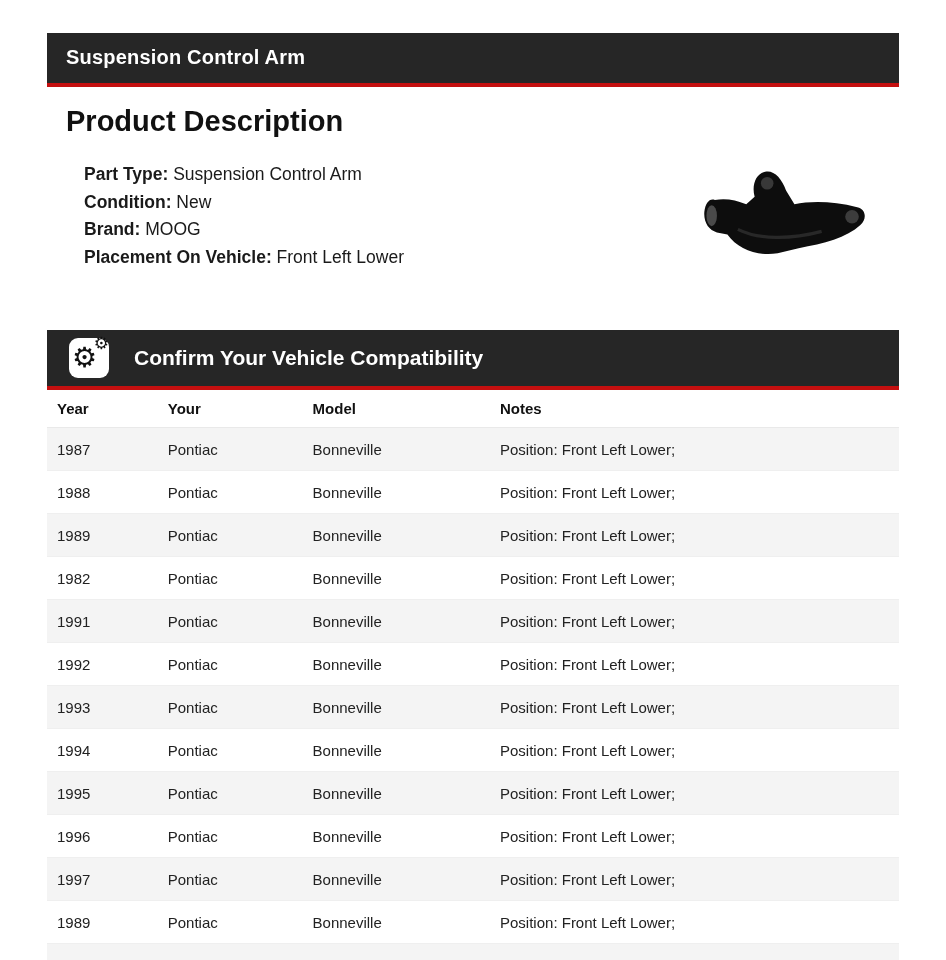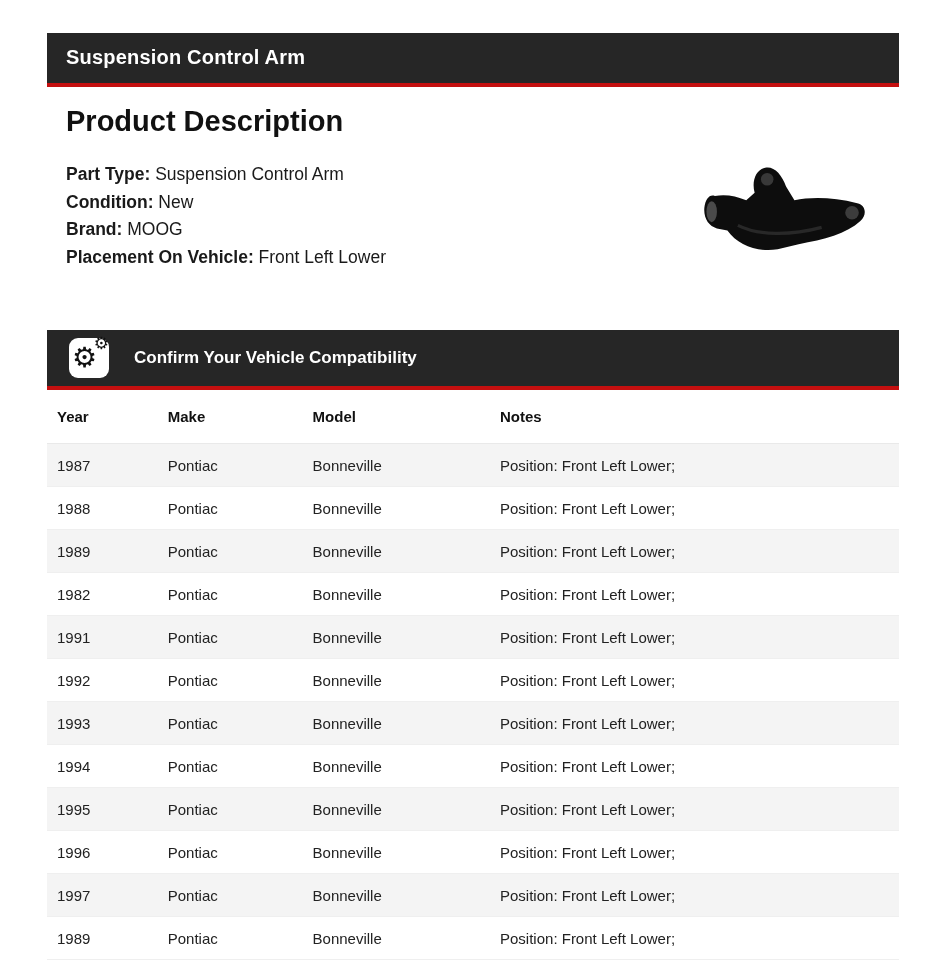--- a/index.html
+++ b/index.html
@@ -29,21 +29,21 @@
   }
 
   
   .desc-section { padding: 18px 19px 0 19px; }
   .desc-heading {
     margin: 0 0 28px 0;
     font-size: 29px;
     font-weight: 700;
     color: #111111;
   }
-  .desc-body { display: flex; align-items: flex-start; }
+  .desc-body { display: flex; align-items: center; margin-left: 18px; }
   .fields { flex: 1; font-size: 17.5px; line-height: 1.0; }
   .field-line { margin-bottom: 10px; }
   .field-label { font-weight: 700; }
   .field-value { font-weight: 400; }
   .product-image {
     width: 178px;
     margin-top: -14px;
     margin-right: 6px;
     flex: none;
   }
@@ -78,37 +78,37 @@
     position: absolute;
     right: 0px;
     top: -7px;
     font-size: 17px;
     line-height: 26px;
     color: #111111;
   }
   .compat-header h2 {
     margin: 0 0 0 25px;
     color: #ffffff;
-    font-size: 17px;
+    font-size: 21px;
     font-weight: 700;
     text-align: center;
   }
 
   
   table.compat-table {
     width: 100%;
     border-collapse: collapse;
     font-size: 15px;
     color: #222222;
   }
   .compat-table thead th {
     text-align: left;
     font-weight: 700;
     color: #111111;
-    padding: 18px 10px;
+    padding: 10px 10px;
     background: #ffffff;
     border-bottom: 1px solid #e9e9e9;
   }
   .compat-table thead th:nth-child(1) { width: 13%; }
   .compat-table thead th:nth-child(2) { width: 17%; }
   .compat-table thead th:nth-child(3) { width: 22%; }
   .compat-table tbody td { padding: 12.5px 10px; }
   .compat-table tbody tr { border-bottom: 1px solid #efefef; }
   .compat-table tbody tr:nth-child(odd)  { background: #f4f4f4; }
   .compat-table tbody tr:nth-child(even) { background: #ffffff; }
@@ -154,21 +154,21 @@
         <span class="gear-big">⚙</span>
         <span class="gear-small">⚙</span>
       </span>
       <h2>Confirm Your Vehicle Compatibility</h2>
     </header>
 
     <table class="compat-table">
       <thead>
         <tr>
             <th>Year</th>
-            <th>Make</th>
+            <th>Your</th>
             <th>Model</th>
             <th>Notes</th>
           </tr>
       </thead>
       <tbody>
           <tr>
             <td>1987</td>
             <td>Pontiac</td>
             <td>Bonneville</td>
             <td>Position: Front Left Lower;</td>

